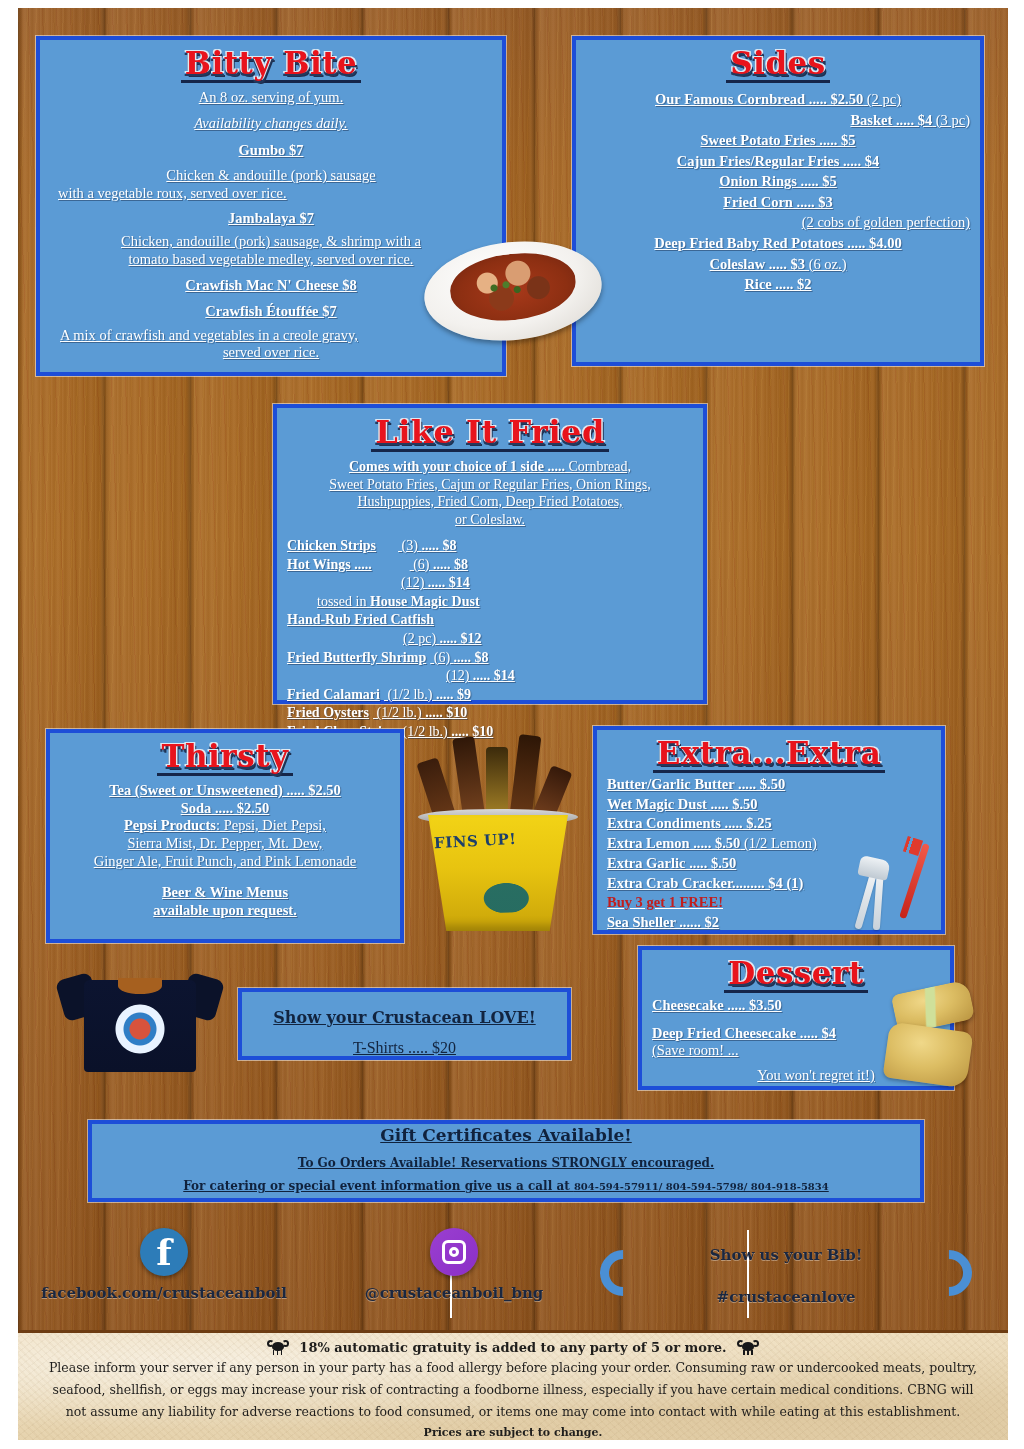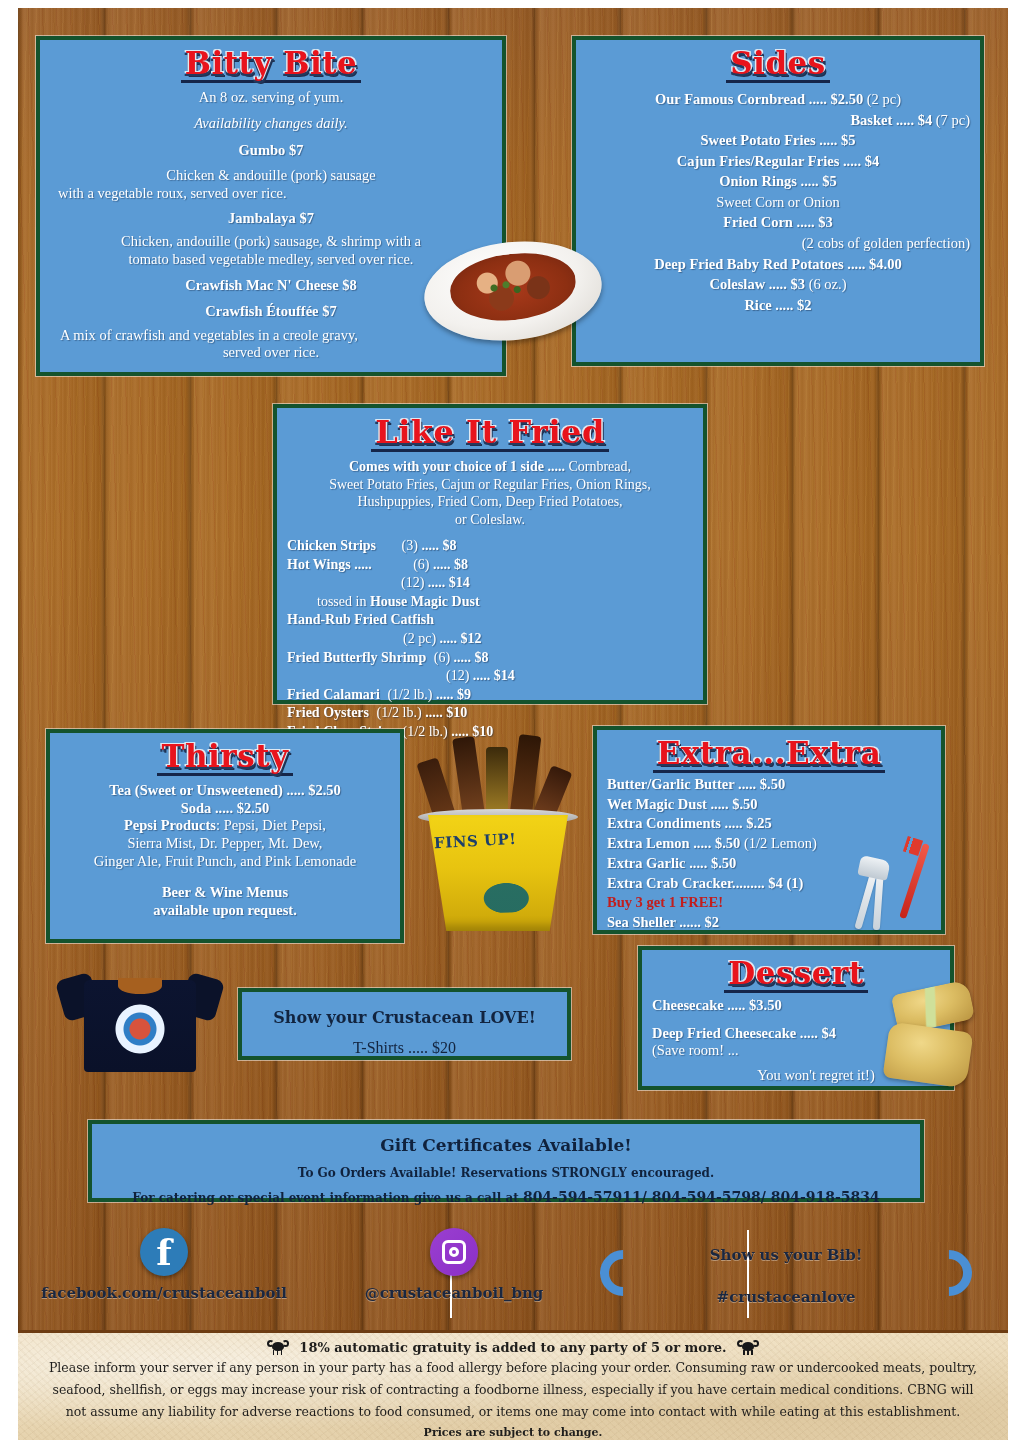--- a/index.html
+++ b/index.html
@@ -52,24 +52,25 @@
     background:
       repeating-linear-gradient(45deg, rgba(160,125,75,0.06) 0 2px, transparent 2px 5px),
       repeating-linear-gradient(-38deg, rgba(120,90,50,0.05) 0 1px, transparent 1px 6px);
     pointer-events:none;
   }
 
   
   .panel {
     position:absolute;
     background:#5b9bd5;
-    border:4px solid #14532d;
+    border:4px solid #1d4ed8;
     box-shadow:0 0 0 1px rgba(255,255,255,0.5);
     color:#ffffff;
     z-index:5;
+    text-decoration:underline;
   }
   .panel-inner { padding:4px 10px 8px; }
 
   
   .hd {
     text-align:center;
     font-family:"DejaVu Serif", serif;
     font-weight:bold;
     color:#e8141c;
     letter-spacing:0.5px;
@@ -357,25 +358,24 @@
     <div class="plate-herb"></div>
   </div>
 
   <div class="panel" id="p-sides">
     <div class="panel-inner">
       <div class="hd-wrap">
         <div class="hd">Sides</div>
       </div>
       <div class="body" id="sides-list">
           <div class="sh" style="text-align: center; line-height: 1.42;"><span class="b">Our Famous Cornbread ..... $2.50</span><span> (2 pc)</span></div>
-          <div class="sh" style="text-align: right; line-height: 1.42;"><span class="b">Basket ..... $4</span><span> (7 pc)</span></div>
+          <div class="sh" style="text-align: right; line-height: 1.42;"><span class="b">Basket ..... $4</span><span> (3 pc)</span></div>
           <div class="sh" style="text-align: center; line-height: 1.42;"><span class="b">Sweet Potato Fries ..... $5</span></div>
           <div class="sh" style="text-align: center; line-height: 1.42;"><span class="b">Cajun Fries/Regular Fries ..... $4</span></div>
           <div class="sh" style="text-align: center; line-height: 1.42;"><span class="b">Onion Rings ..... $5</span></div>
-          <div class="sh" style="text-align: center; line-height: 1.42;"><span>Sweet Corn or Onion</span></div>
           <div class="sh" style="text-align: center; line-height: 1.42;"><span class="b">Fried Corn ..... $3</span></div>
           <div class="sh" style="text-align: right; line-height: 1.42;"><span>(2 cobs of golden perfection)</span></div>
           <div class="sh" style="text-align: center; line-height: 1.42;"><span class="b">Deep Fried Baby Red Potatoes ..... $4.00</span></div>
           <div class="sh" style="text-align: center; line-height: 1.42;"><span class="b">Coleslaw ..... $3</span><span> (6 oz.)</span></div>
           <div class="sh" style="text-align: center; line-height: 1.42;"><span class="b">Rice ..... $2</span></div>
         </div>
     </div>
   </div>
 
   <div class="panel" id="p-fried">
@@ -492,25 +492,25 @@
   </div>
 
   <div class="panel" id="p-tshirt">
     <div class="panel-inner" style="padding-top:16px;">
       <div class="ln b" style="font-family:'DejaVu Serif',serif;font-size:16px;">Show your Crustacean LOVE!</div>
       <div class="ln" style="font-size:16px;margin-top:10px;">T-Shirts ..... $20</div>
     </div>
   </div>
 
   <div class="panel" id="p-gift">
-    <div class="panel-inner" style="padding-top:11px;">
+    <div class="panel-inner" style="padding-top:1px;">
       <div class="ln b" style="font-family:'DejaVu Serif',serif;font-size:17px;">Gift Certificates Available!</div>
       <div class="ln b" style="font-family:'DejaVu Serif',serif;font-size:12px;margin-top:10px;">To Go Orders Available! Reservations STRONGLY  encouraged.</div>
       <div class="ln" style="font-family:'DejaVu Serif',serif;font-size:12px;margin-top:9px;">
-        <span class="b">For catering or special event information give us a call at </span><span class="b" style="font-size:14px;">804-594-57911/ 804-594-5798/ 804-918-5834</span>
+        <span class="b">For catering or special event information give us a call at </span><span class="b" style="font-size:10px;">804-594-57911/ 804-594-5798/ 804-918-5834</span>
       </div>
     </div>
   </div>
 
   <div id="social">
     <div class="soc-col" style="left:0px; width:292px;">
       <div class="fb-circle"></div>
       <div class="soc-label">facebook.com/crustaceanboil</div>
     </div>
     <div class="soc-sep" style="left:432px;"></div>

